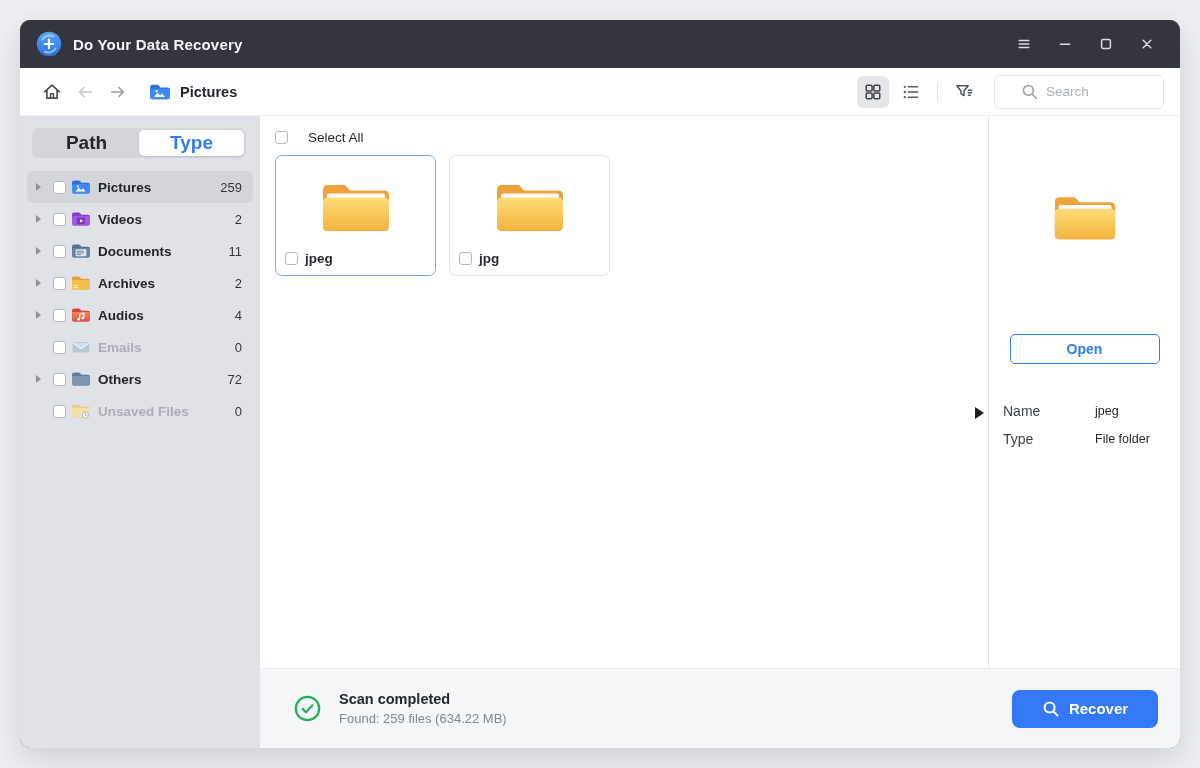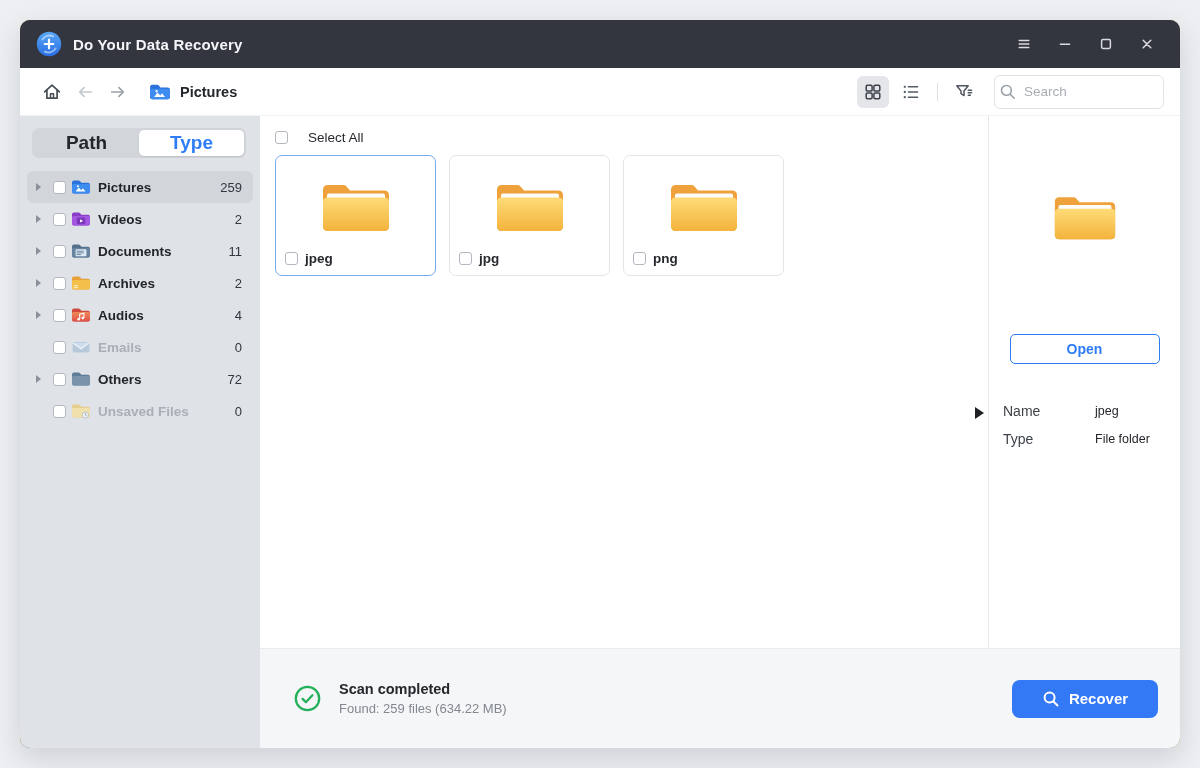--- a/index.html
+++ b/index.html
@@ -20,21 +20,21 @@
   .toolbar { height:48px; flex:0 0 auto; background:#fff; display:flex; align-items:center;
              padding:0 16px 0 18px; border-bottom:1px solid #f0f1f4; }
   .navbtn { width:28px; height:28px; display:flex; align-items:center; justify-content:center; margin-right:5px; }
   .crumb { display:flex; align-items:center; margin-left:12px; gap:9px; }
   .crumb-label { font-size:14.5px; font-weight:700; color:#23262b; }
   .view-btn { width:32px; height:32px; border-radius:6px; display:flex; align-items:center; justify-content:center; }
   .view-btn.active { background:#e4e6ea; }
   .tool-divider { width:1px; height:18px; background:#dcdfe3; margin:0 10px; }
   .iconbtn { width:32px; height:32px; display:flex; align-items:center; justify-content:center; }
   .searchbox { width:170px; height:34px; border:1px solid #e0e3e8; border-radius:6px; display:flex;
-               align-items:center; padding:0 4px; margin-left:14px; background:#fff; }
+               align-items:center; padding:0 26px; margin-left:14px; background:#fff; }
   .searchbox input { border:none; outline:none; width:100%; font-size:13.5px; color:#3a3e45; margin-left:8px;
                      font-family:inherit; background:transparent; }
   .searchbox input::placeholder { color:#a9aeb6; }
 
   
   .appbody { flex:1; display:flex; min-height:0; }
 
   
   .sidebar { width:240px; flex:0 0 auto; background:#dfe2e6; display:flex; flex-direction:column; }
   .seg { margin:12px 14px 13px 12px; height:30px; background:#d2d6db; border-radius:7px; display:flex; padding:2px; }
@@ -76,21 +76,21 @@
   .panel-folder { margin-top:74px; }
   .open-btn { margin-top:87px; width:150px; height:30px; border:1px solid #2e7df6; border-radius:5px; background:#fff;
               color:#2e7df6; font-size:14px; font-weight:700; display:flex; align-items:center; justify-content:center;
               cursor:pointer; font-family:inherit; }
   .detail-rows { width:100%; padding:0 14px; margin-top:33px; }
   .detail-row { display:flex; height:28px; align-items:center; }
   .d-label { width:92px; font-size:14px; color:#3d4249; }
   .d-value { font-size:12.5px; color:#23262b; }
 
   
-  .statusbar { height:100px; flex:0 0 auto; background:#f5f6f8; border-top:1px solid #eaecef;
+  .statusbar { height:80px; flex:0 0 auto; background:#f5f6f8; border-top:1px solid #eaecef;
                display:flex; align-items:center; padding:0 22px 0 34px; }
   .status-texts { margin-left:18px; }
   .status-title { font-size:14.5px; font-weight:700; color:#24272c; }
   .status-sub { font-size:13px; color:#82888f; margin-top:4px; }
   .recover-btn { margin-left:auto; width:146px; height:38px; border:none; border-radius:8px; background:#3379f6;
                  color:#fff; font-size:15px; font-weight:700; display:flex; align-items:center; justify-content:center;
                  gap:9px; cursor:pointer; font-family:inherit; }
 </style>
 </head>
 <body>
@@ -383,33 +383,20 @@
                   <rect x="7" y="16.5" width="58" height="12" rx="2" fill="#fcfcfa"></rect>
                   <path d="M3 25 Q3 20.5 8 20.5 H64 Q69 20.5 69 25 V49 Q69 54 64 54 H8 Q3 54 3 49 Z" fill="url(#foldFront)"></path>
                 </svg>
               </div>
               <div class="card-foot">
                 <span class="cb"></span>
                 <span class="card-name">jpg</span>
               </div>
             </div>
 
-            <div class="card">
-              <div class="card-icon">
-                <svg width="72" height="58" viewBox="0 0 72 58">
-                  <path d="M3 13 Q3 8 8 8 H23.5 Q25.2 8 26.3 9.2 L30 13.5 H64 Q69 13.5 69 18.5 V49 Q69 54 64 54 H8 Q3 54 3 49 Z" fill="#efa23c"></path>
-                  <rect x="7" y="16.5" width="58" height="12" rx="2" fill="#fcfcfa"></rect>
-                  <path d="M3 25 Q3 20.5 8 20.5 H64 Q69 20.5 69 25 V49 Q69 54 64 54 H8 Q3 54 3 49 Z" fill="url(#foldFront)"></path>
-                </svg>
-              </div>
-              <div class="card-foot">
-                <span class="cb"></span>
-                <span class="card-name">png</span>
-              </div>
-            </div>
 
           </div>
         </div>
 
         <div class="rightpanel">
           <span class="panel-collapse"></span>
           <div class="panel-folder">
             <svg width="66" height="53" viewBox="0 0 72 58">
               <path d="M3 13 Q3 8 8 8 H23.5 Q25.2 8 26.3 9.2 L30 13.5 H64 Q69 13.5 69 18.5 V49 Q69 54 64 54 H8 Q3 54 3 49 Z" fill="#efa23c"></path>
               <rect x="7" y="16.5" width="58" height="12" rx="2" fill="#fcfcfa"></rect>

